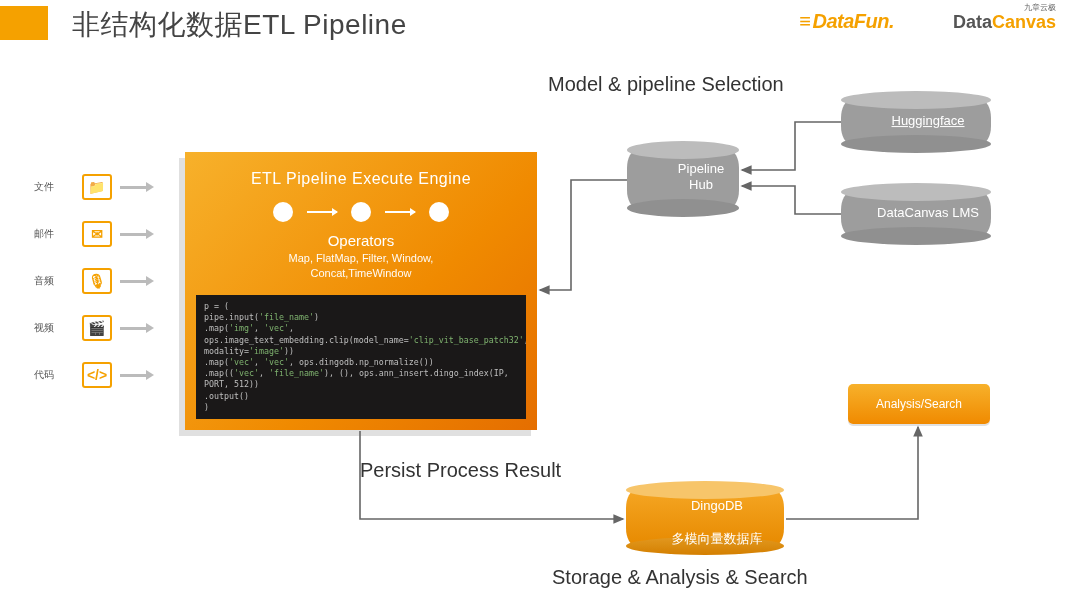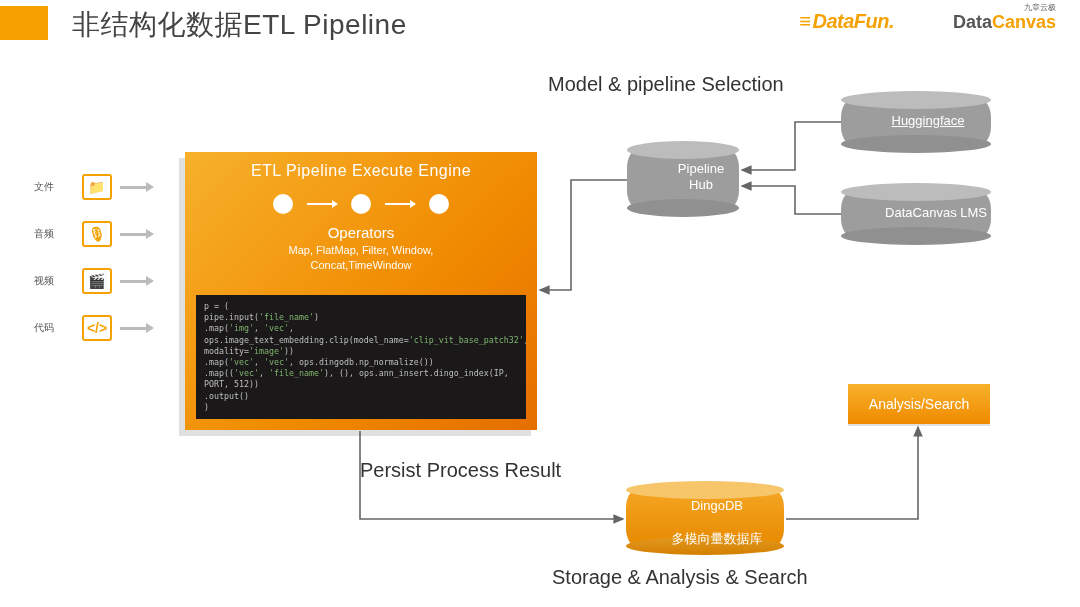--- a/index.html
+++ b/index.html
@@ -18,21 +18,21 @@
   
   .inputs { position: absolute; left: 34px; top: 166px; width: 150px; }
   .in-row { display: flex; align-items: center; height: 42px; margin-bottom: 5px; }
   .in-lab { width: 40px; font-size: 10px; color: #555; text-align: left; }
   .in-icon { width: 30px; height: 26px; border: 2px solid #f5a100; border-radius: 3px; margin: 0 8px; display: flex; align-items: center; justify-content: center; color: #f5a100; font-size: 14px; font-weight: bold; }
   .in-arrow { width: 28px; height: 3px; background: #bbb; position: relative; }
   .in-arrow::after { content: ""; position: absolute; right: -6px; top: -4px; border-left: 8px solid #bbb; border-top: 5px solid transparent; border-bottom: 5px solid transparent; }
 
   
   .engine { position: absolute; left: 185px; top: 152px; width: 352px; height: 278px; background: linear-gradient(135deg,#f7b12b 0%,#f08a00 60%,#e56e00 100%); box-shadow: -6px 6px 0 rgba(0,0,0,.12); color: #fff; text-align: center; }
-  .engine-title { padding-top: 10px; font-size: 16px; letter-spacing: 0.5px; }
+  .engine-title { padding-top: 18px; font-size: 16px; letter-spacing: 0.5px; }
   .flow-nodes { display: flex; align-items: center; justify-content: center; gap: 14px; padding: 14px 0 8px; }
   .node { width: 20px; height: 20px; border-radius: 50%; background: #fff; }
   .edge { width: 30px; height: 1.5px; background: #fff; position: relative; }
   .edge::after { content: ""; position: absolute; right: -1px; top: -3px; border-left: 6px solid #fff; border-top: 4px solid transparent; border-bottom: 4px solid transparent; }
   .ops-title { font-size: 15px; padding-top: 2px; }
   .ops-list { font-size: 11px; line-height: 1.35; padding: 2px 28px 6px; opacity: .97; }
   .code-pane { position: absolute; left: 11px; right: 11px; bottom: 11px; height: 124px; background: #1a1818; color: #bfbfbf; font-family: Consolas, Menlo, monospace; font-size: 8.3px; line-height: 1.35; text-align: left; padding: 6px 8px; overflow: hidden; }
   .code-pane .str { color: #7fb36f; }
 
   
@@ -44,27 +44,27 @@
   .cyl .body::after { bottom: -9px; background: inherit; filter: brightness(.92); }
 
   .cyl-grey .body { background: #9d9d9d; }
   .cyl-grey .body::before { background: #bcbcbc; }
   .cyl-orange .body { background: linear-gradient(#f5a623,#e78a00); }
   .cyl-orange .body::before { background: #f7c56a; }
   .cyl .lab { position: absolute; left: 0; right: 4px; top: 50%; transform: translateY(-55%); line-height: 1.25; padding-left: 28px; }
 
   #cyl-huggingface { left: 841px; top: 100px; width: 150px; height: 44px; }
   #cyl-huggingface .lab { text-decoration: underline; }
-  #cyl-lms { left: 841px; top: 192px; width: 150px; height: 44px; text-align: right; }
+  #cyl-lms { left: 841px; top: 192px; width: 150px; height: 44px; }
   #cyl-pipehub { left: 627px; top: 150px; width: 112px; height: 58px; }
   #cyl-pipehub .lab { font-size: 13px; margin-left: 12px; }
   #cyl-dingo  { left: 626px; top: 490px; width: 158px; height: 56px; }
   #cyl-dingo .lab { font-size: 13px; }
 
-  .btn-analysis { position: absolute; left: 848px; top: 384px; width: 142px; height: 40px; background: linear-gradient(#f7b12b,#f08a00); color: #fff; border-radius: 0; display: flex; align-items: center; justify-content: center; font-size: 14px; box-shadow: 0 2px 0 rgba(0,0,0,.12); }
+  .btn-analysis { position: absolute; left: 848px; top: 384px; width: 142px; height: 40px; background: linear-gradient(#f7b12b,#f08a00); color: #fff; border-radius: 5px; display: flex; align-items: center; justify-content: center; font-size: 12px; box-shadow: 0 2px 0 rgba(0,0,0,.12); }
 
   .caption { position: absolute; color: #333; font-size: 20px; }
   #cap-modelsel { left: 548px; top: 73px; }
   #cap-persist  { left: 360px; top: 459px; }
   #cap-storage  { left: 552px; top: 566px; }
 
   
   svg.wires { position: absolute; left: 0; top: 0; width: 1080px; height: 607px; pointer-events: none; }
   .wire { stroke: #666; stroke-width: 1.6; fill: none; }
   .arrowhead { fill: #666; }
@@ -78,20 +78,25 @@
   <div class="logo-datafun">DataFun.</div>
   <div class="logo-dc-sub">九章云极</div>
   <div class="logo-datacanvas">
     <span>Data</span><span class="orange">Canvas</span>
   </div>
 
   <div class="inputs">
     <div class="in-row">
       <span class="in-lab">文件</span>
       <span class="in-icon">📁</span>
+      <span class="in-arrow"></span>
+    </div>
+    <div class="in-row">
+      <span class="in-lab">邮件</span>
+      <span class="in-icon">✉</span>
       <span class="in-arrow"></span>
     </div>
     <div class="in-row">
       <span class="in-lab">音频</span>
       <span class="in-icon">🎙</span>
       <span class="in-arrow"></span>
     </div>
     <div class="in-row">
       <span class="in-lab">视频</span>
       <span class="in-icon">🎬</span>

